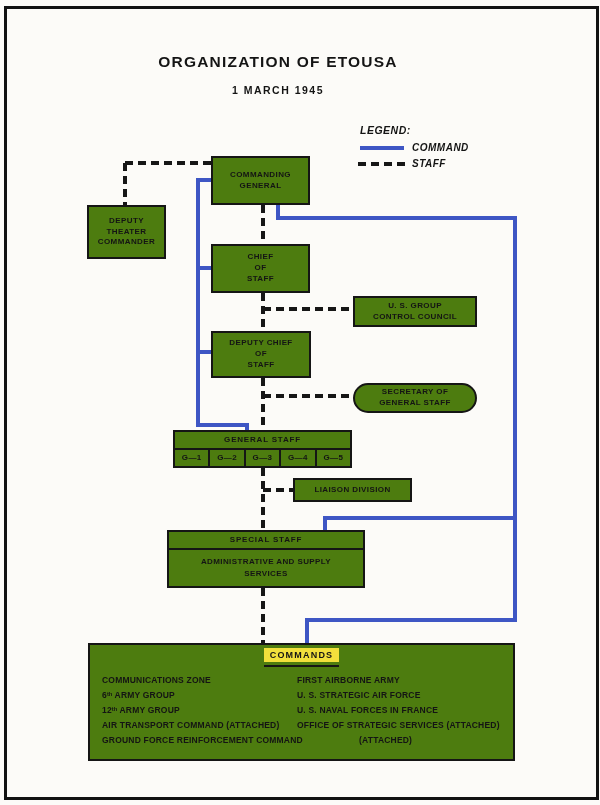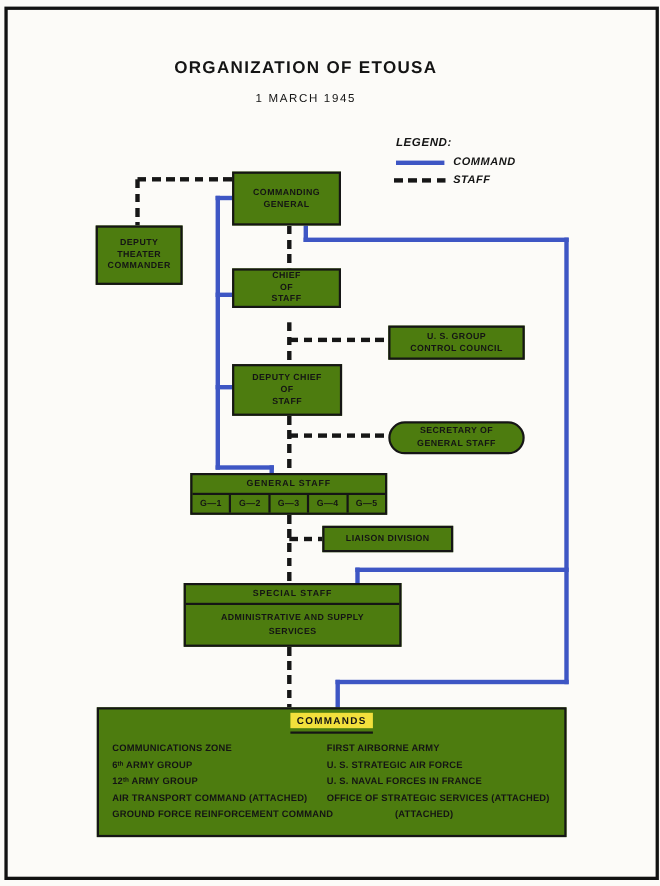--- a/index.html
+++ b/index.html
@@ -3,42 +3,42 @@
 <meta charset="utf-8">
 <style>
   html,body{margin:0;padding:0;background:#fbfaf6;}
   .page{position:relative;width:600px;height:805px;background:#fcfbf8;overflow:hidden;
         font-family:"Liberation Sans","DejaVu Sans",sans-serif;color:#141414;}
   .frame{position:absolute;left:4px;top:6px;width:589px;height:788px;border:3px solid #121212;}
 
   .title{position:absolute;left:78px;top:53px;width:400px;text-align:center;
          font-size:15.5px;font-weight:bold;letter-spacing:1.2px;}
   .subtitle{position:absolute;left:78px;top:84px;width:400px;text-align:center;
-            font-size:10.5px;font-weight:normal;letter-spacing:1.5px;}
+            font-size:10.5px;font-weight:bold;letter-spacing:1.5px;}
 
   
   .legend-heading{position:absolute;left:360px;top:124px;font-size:10.5px;font-weight:bold;font-style:italic;letter-spacing:.5px;}
   .legend-cmd-swatch{position:absolute;left:360px;top:146px;width:44px;height:4px;background:#3e56c4;}
   .legend-cmd-label{position:absolute;left:412px;top:142px;font-size:10px;font-weight:bold;font-style:italic;letter-spacing:.5px;text-align:right;}
   .legend-staff-swatch{position:absolute;left:358px;top:162px;width:47px;height:4px;
         background:repeating-linear-gradient(90deg,#161616 0 8px,transparent 8px 13px);}
   .legend-staff-label{position:absolute;left:412px;top:158px;font-size:10px;font-weight:bold;font-style:italic;letter-spacing:.5px;}
 
   
   .cmd{position:absolute;background:#3e56c4;}
   .staff-h{position:absolute;height:4px;background:repeating-linear-gradient(90deg,#161616 0 8px,transparent 8px 13px);}
   .staff-v{position:absolute;width:4px;background:repeating-linear-gradient(180deg,#161616 0 8px,transparent 8px 13px);}
 
   
   .box{position:absolute;box-sizing:border-box;background:#4d7c0f;border:2px solid #151515;
        display:flex;flex-direction:column;align-items:center;justify-content:center;text-align:center;
        font-size:8px;font-weight:bold;letter-spacing:.4px;line-height:1.35;}
   #box-cg{left:211px;top:156px;width:99px;height:49px;}
   #box-dtc{left:87px;top:205px;width:79px;height:54px;}
-  #box-cos{left:211px;top:244px;width:99px;height:36px;}
+  #box-cos{left:211px;top:244px;width:99px;height:49px;}
   #box-usgcc{left:353px;top:296px;width:124px;height:31px;}
   #box-dcos{left:211px;top:331px;width:100px;height:47px;}
   #box-sgs{left:353px;top:383px;width:124px;height:30px;border-radius:15px;}
   #box-liaison{left:293px;top:478px;width:119px;height:24px;}
 
   #box-gs{left:173px;top:430px;width:179px;height:38px;padding:0;justify-content:flex-start;}
   .gs-header{width:100%;height:16px;border-bottom:2px solid #151515;display:flex;align-items:center;justify-content:center;letter-spacing:.8px;}
   .gs-cells{width:100%;flex:1;display:flex;}
   .gs-cell{flex:1;display:flex;align-items:center;justify-content:center;border-left:2px solid #151515;}
   .gs-cell:first-child{border-left:none;}

